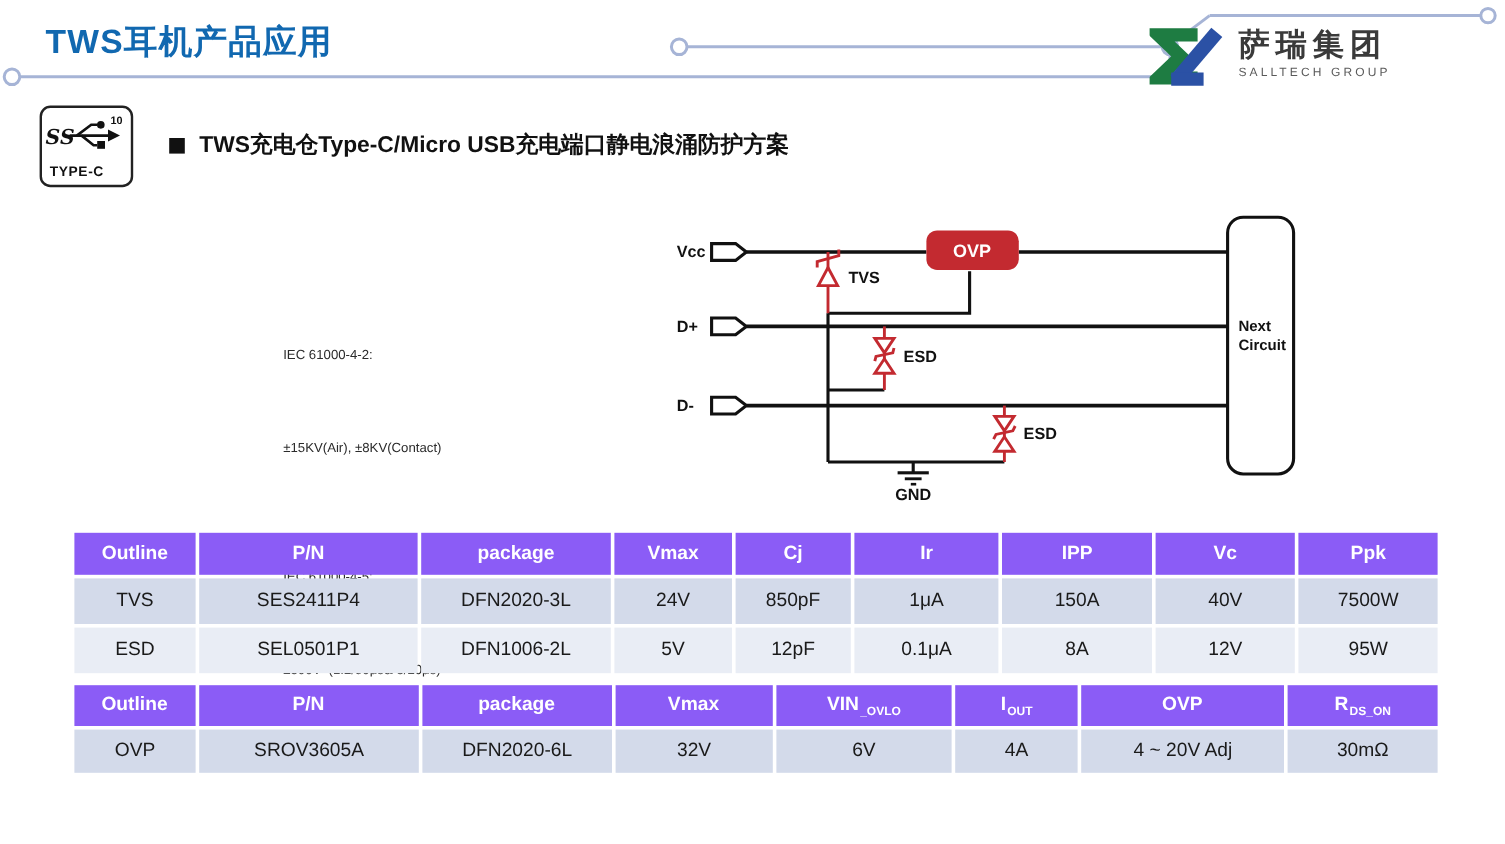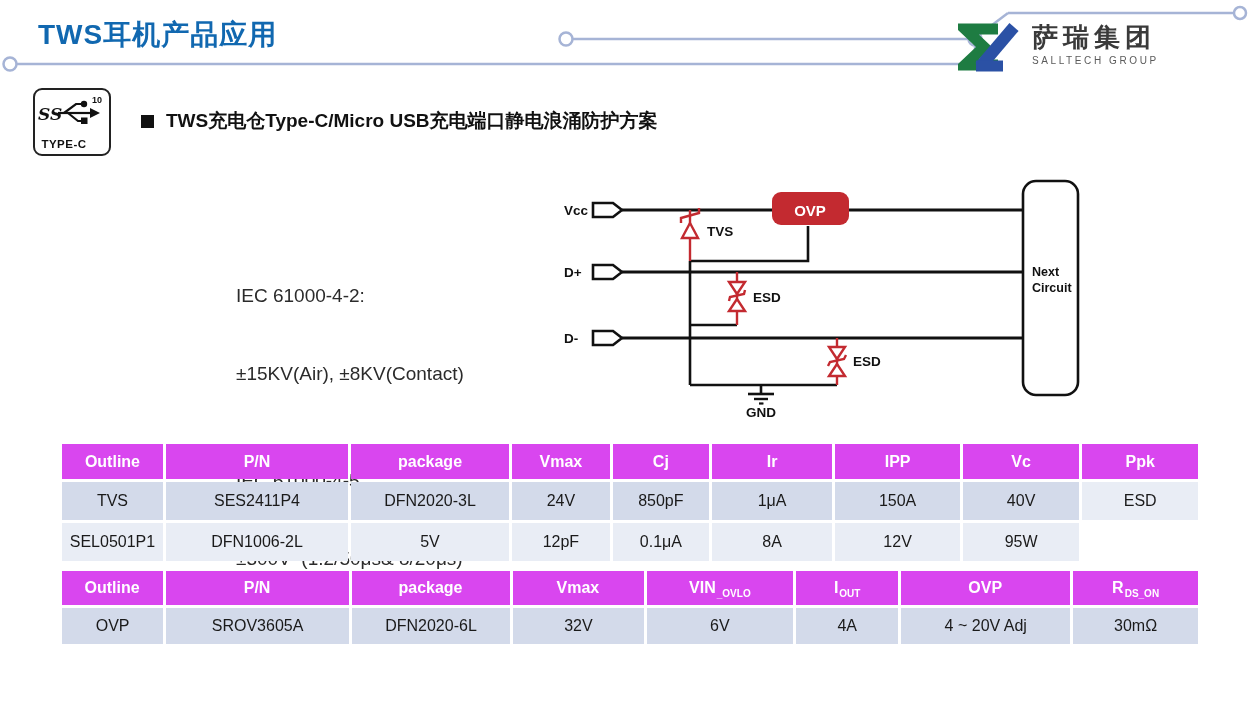--- a/index.html
+++ b/index.html
@@ -24,29 +24,29 @@
   }
   #typec-box .lbl{
     position:absolute;left:0;right:16px;bottom:4px;text-align:center;
     font-size:11.5px;font-weight:700;color:#111;letter-spacing:0.5px;
   }
   
   #heading-row{position:absolute;left:117px;top:108px;height:26px;display:flex;align-items:center;z-index:2;padding-left:24px;}
   #heading-row .sq{width:13px;height:13px;background:#111;margin-right:12px;flex:0 0 auto;}
   #heading-row .txt{font-size:19px;font-weight:700;color:#111;white-space:nowrap;}
   
-  #standards{position:absolute;left:236px;top:231px;z-index:2;font-size:19px;color:#2b2b2b;line-height:26px;white-space:pre;}
+  #standards{position:absolute;left:236px;top:231px;z-index:2;font-size:11px;color:#2b2b2b;line-height:26px;white-space:pre;}
   #standards .gap{margin-top:29px;}
   
   #schematic{position:absolute;left:550px;top:170px;z-index:1;}
   
   .spec-table{position:absolute;left:62px;width:1136px;display:grid;gap:3px;z-index:2;}
   #table1{top:444px;grid-template-columns:103fr 186fr 161fr 100fr 98fr 123fr 127fr 119fr 118fr;grid-template-rows:35px 38px 38px;}
   #table2{top:571px;grid-template-columns:103fr 186fr 161fr 133fr 149fr 104fr 172fr 127fr;grid-template-rows:34px 36px;}
-  .th{background:#d946ef;color:#fff;font-weight:700;font-size:16px;display:flex;align-items:center;justify-content:center;white-space:nowrap;}
+  .th{background:#8b5cf6;color:#fff;font-weight:700;font-size:16px;display:flex;align-items:center;justify-content:center;white-space:nowrap;}
   .th .sub{font-size:10px;transform:translateY(5px);margin-left:1px;}
   .td{font-size:16px;color:#1a1a1a;display:flex;align-items:center;justify-content:center;white-space:nowrap;}
   .dark{background:#D3DAEA;}
   .light{background:#E9EDF5;}
 </style>
 </head>
 <body>
 
 <svg id="decor-svg" width="1254" height="80" viewBox="0 0 1254 80">
   <g stroke="#A6B4D6" stroke-width="2.5" fill="none">
@@ -186,20 +186,21 @@
   <div class="th">Ppk</div>
 
   <div class="td dark">TVS</div>
   <div class="td dark">SES2411P4</div>
   <div class="td dark">DFN2020-3L</div>
   <div class="td dark">24V</div>
   <div class="td dark">850pF</div>
   <div class="td dark">1μA</div>
   <div class="td dark">150A</div>
   <div class="td dark">40V</div>
+  <div class="td dark">7500W</div>
 
   <div class="td light">ESD</div>
   <div class="td light">SEL0501P1</div>
   <div class="td light">DFN1006-2L</div>
   <div class="td light">5V</div>
   <div class="td light">12pF</div>
   <div class="td light">0.1μA</div>
   <div class="td light">8A</div>
   <div class="td light">12V</div>
   <div class="td light">95W</div>

